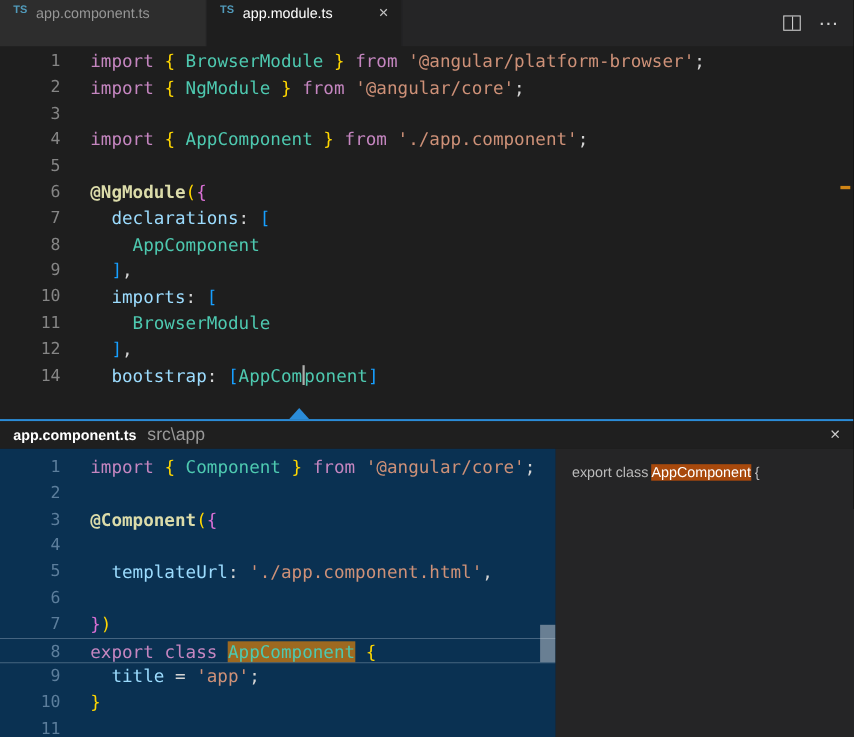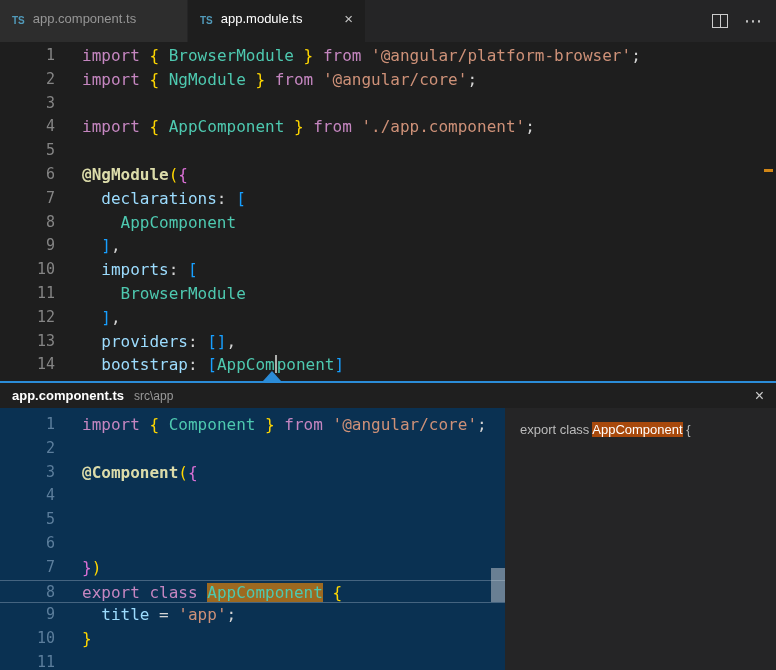--- a/index.html
+++ b/index.html
@@ -1,21 +1,21 @@
 <!DOCTYPE html>
 <html style="--bg: #1e1e1e; --tabbarBg: #252526; --tabBg: #2d2d2d; --tabFg: #969696; --tabActiveBg: #1e1e1e; --tabActiveFg: #ffffff; --tsIcon: #519aba; --icons: #cccccc; --lineNo: #858585; --peekLineNo: #5c7e9c; --peekBorder: #2b8cd8; --peekHeaderBg: #1f1f1f; --peekTitleFg: #ffffff; --peekPathFg: #999999; --peekEditorBg: #0a3152; --peekResultBg: #252526; --resultFg: #bbbbbb; --matchEditorBg: #ff8f0099; --matchListBg: #ea5c00aa; --kw: #c586c0; --type: #4ec9b0; --str: #ce9178; --prop: #9cdcfe; --deco: #dcdcaa; --plain: #d4d4d4; --b1: #ffd700; --b2: #da70d6; --b3: #179fff; --cursorColor: #aeafad; --rulerMark: #d18616;"><head>
 <meta charset="utf-8">
 <style>
   html,body{margin:0;padding:0;background:#111;}
   .window{position:relative;width:776px;height:670px;background:var(--bg,#1e1e1e);overflow:hidden;
           font-family:"Liberation Sans",sans-serif;}
 
   
   .tabbar{display:flex;height:42px;background:var(--tabbarBg,#252526);align-items:stretch;}
-  .tab{display:flex;align-items:flex-end;gap:8px;padding:16px 12px;box-sizing:border-box;
+  .tab{display:flex;align-items:flex-start;gap:8px;padding:4px 12px;box-sizing:border-box;
        background:var(--tabBg,#2d2d2d);color:var(--tabFg,#969696);font-size:13px;cursor:pointer;
        border-right:1px solid #252526;}
   .tab.t1{width:188px;}
   .tab.t2{width:178px;}
   .tab.active{background:var(--tabActiveBg,#1e1e1e);color:var(--tabActiveFg,#ffffff);}
   .ts-icon{color:var(--tsIcon,#519aba);font-size:10px;font-weight:bold;letter-spacing:0;}
   .tab-close{margin-left:auto;color:#c5c5c5;font-size:15px;line-height:1;}
   .tab-actions{margin-left:auto;display:flex;align-items:center;gap:16px;padding-right:14px;color:var(--icons,#cccccc);}
   .split-icon{width:14px;height:12px;border:1px solid var(--icons,#cccccc);position:relative;display:inline-block;}
   .split-icon::after{content:"";position:absolute;left:7px;top:0;bottom:0;width:1px;background:var(--icons,#cccccc);}
@@ -45,21 +45,21 @@
 
   
   .peek{position:absolute;top:381px;left:0;width:776px;height:289px;box-sizing:border-box;
         border-top:2px solid var(--peekBorder,#2b8cd8);display:flex;flex-direction:column;}
   .peek-arrow{position:absolute;top:-12px;left:263px;width:0;height:0;
         border-left:9px solid transparent;border-right:9px solid transparent;
         border-bottom:10px solid var(--peekBorder,#2b8cd8);}
   .peek-header{flex:0 0 25px;height:25px;background:var(--peekHeaderBg,#1f1f1f);display:flex;align-items:center;
         padding:0 12px;gap:10px;}
   .peek-title{color:var(--peekTitleFg,#ffffff);font-size:13px;font-weight:bold;}
-  .peek-path{color:var(--peekPathFg,#999999);font-size:12px;}
+  .peek-path{color:var(--peekPathFg,#999999);font-size:16px;}
   .peek-close{margin-left:auto;color:#cccccc;font-size:16px;line-height:1;cursor:pointer;}
   .peek-body{flex:1;display:flex;min-height:0;}
   .peek-editor{flex:1;background:var(--peekEditorBg,#0a3152);padding-top:5px;position:relative;overflow:hidden;
         font-family:"DejaVu Sans Mono",monospace;font-size:16px;}
   .peek-editor .ln{color:var(--peekLineNo,#5c7e9c);}
   .peek-editor .code-line.current{border-top:1px solid rgba(180,198,214,0.35);
         border-bottom:1px solid rgba(180,198,214,0.35);}
   .peek-scrollbar{position:absolute;right:0;top:160px;width:14px;height:34px;background:rgba(200,206,212,0.5);}
   .peek-results{flex:0 0 271px;width:271px;background:var(--peekResultBg,#252526);padding-top:10px;box-sizing:border-box;}
   .result-row{height:23px;line-height:23px;padding-left:15px;color:var(--resultFg,#bbbbbb);font-size:13px;
@@ -131,24 +131,20 @@
         </div>
         <div class="code-line">
           <span class="ln">11</span>
           <span class="code"><span class="p">    </span><span class="type">BrowserModule</span></span>
         </div>
         <div class="code-line">
           <span class="ln">12</span>
           <span class="code"><span class="p">  </span><span class="b3">]</span><span class="p">,</span></span>
         </div>
         <div class="code-line">
-          <span class="ln">13</span>
-          <span class="code"><span class="p">  </span><span class="prop">providers</span><span class="p">: </span><span class="b3">[]</span><span class="p">,</span></span>
-        </div>
-        <div class="code-line">
           <span class="ln">14</span>
           <span class="code"><span class="p">  </span><span class="prop">bootstrap</span><span class="p">: </span><span class="b3">[</span><span class="type">AppCom</span><span class="cursor"></span><span class="type">ponent</span><span class="b3">]</span></span>
         </div>
       </div>
     <div class="ruler-mark"></div>
   </div>
 
   <div class="peek">
     <div class="peek-arrow"></div>
     <div class="peek-header">
@@ -169,20 +165,21 @@
             </div>
             <div class="code-line">
               <span class="ln">3</span>
               <span class="code"><span class="deco">@Component</span><span class="b1">(</span><span class="b2">{</span></span>
             </div>
             <div class="code-line">
               <span class="ln">4</span>
             </div>
             <div class="code-line">
               <span class="ln">5</span>
+              <span class="code"><span class="p">  </span><span class="prop">templateUrl</span><span class="p">: </span><span class="str">'./app.component.html'</span><span class="p">,</span></span>
             </div>
             <div class="code-line">
               <span class="ln">6</span>
             </div>
             <div class="code-line">
               <span class="ln">7</span>
               <span class="code"><span class="b2">}</span><span class="b1">)</span></span>
             </div>
             <div class="code-line current">
               <span class="ln">8</span>

